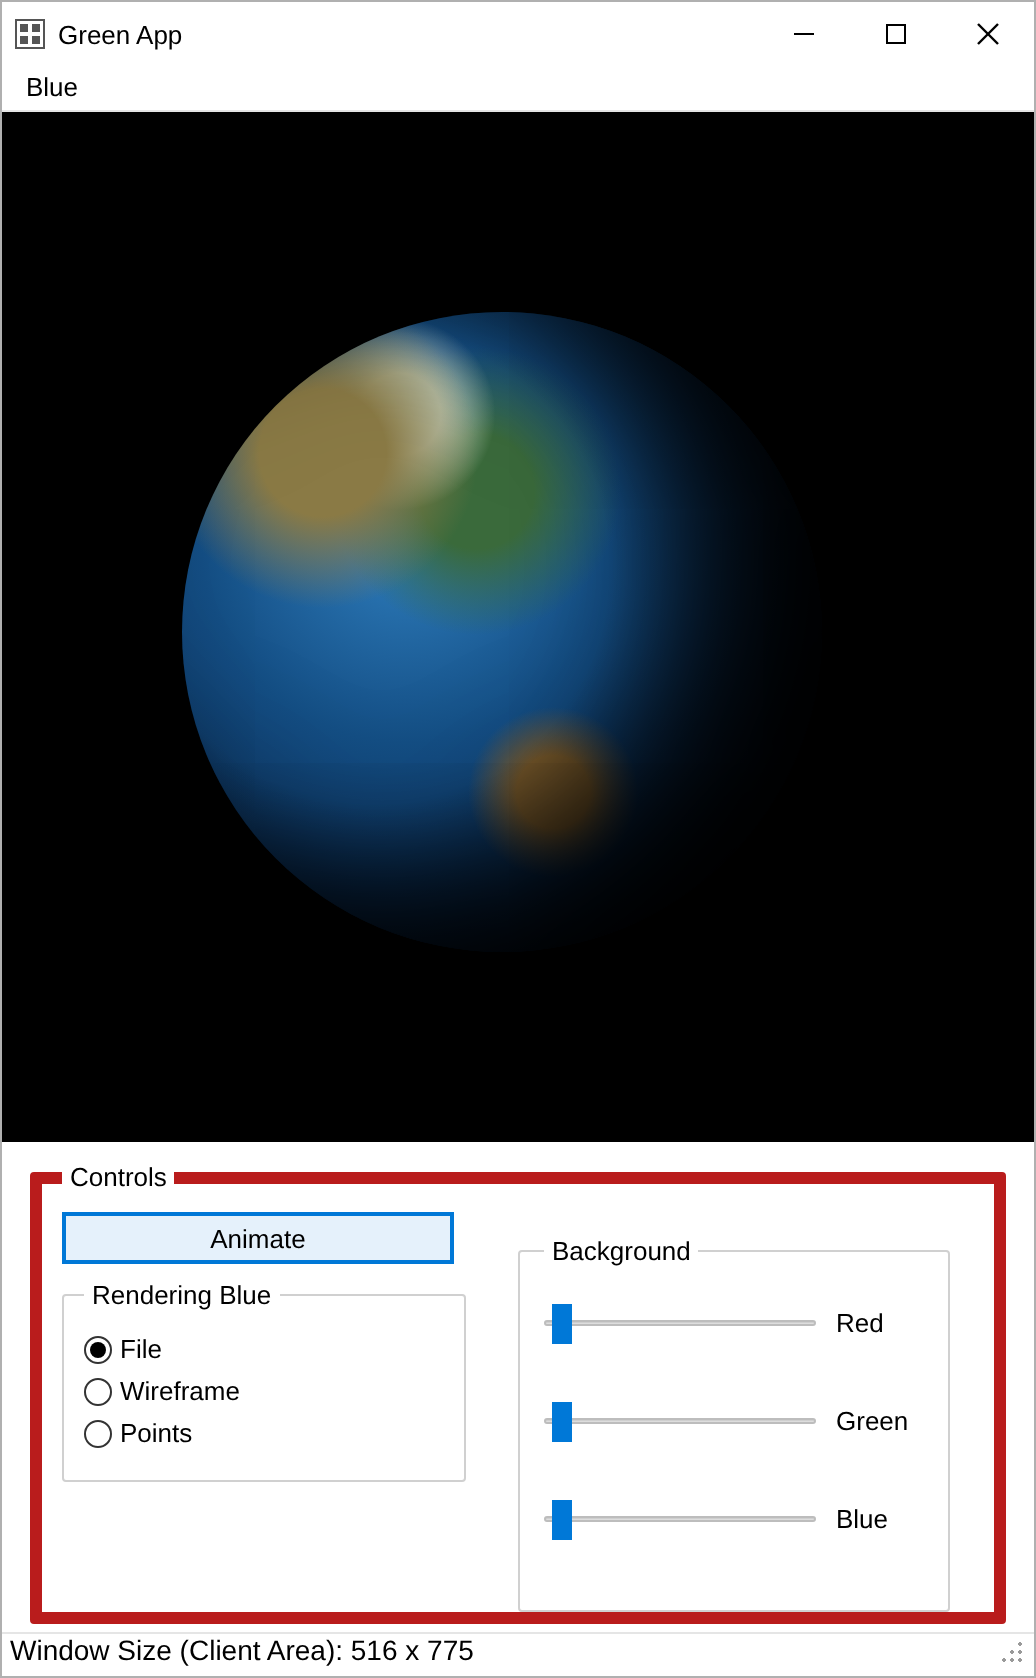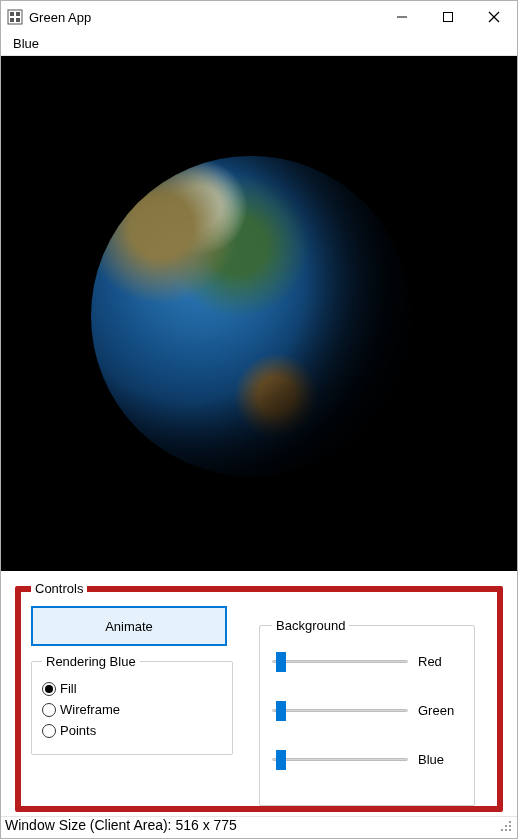--- a/index.html
+++ b/index.html
@@ -112,21 +112,21 @@
   .controls-row {
     display: flex;
     gap: 14px;
   }
   .left-col {
     width: 202px;
     display: flex; flex-direction: column;
   }
   .animate-btn {
     width: 196px;
-    height: 40px;
+    height: 26px;
     border: 2px solid #0078d7;
     background: #e5f1fb;
     color: #000;
     font-family: inherit;
     font-size: 13px;
     cursor: pointer;
     margin-bottom: 8px;
   }
 
   fieldset.inner {
@@ -288,21 +288,21 @@
       <legend>Controls</legend>
       <div class="controls-row">
         <div class="left-col">
           <button class="animate-btn">Animate</button>
 
           <fieldset class="inner">
             <legend>Rendering Blue</legend>
 
             <div class="radio-row">
               <span class="radio checked"></span>
-              <span>Fill</span>
+              <span>File</span>
             </div>
             <div class="radio-row">
               <span class="radio"></span>
               <span>Wireframe</span>
             </div>
             <div class="radio-row">
               <span class="radio"></span>
               <span>Points</span>
             </div>
           </fieldset>

